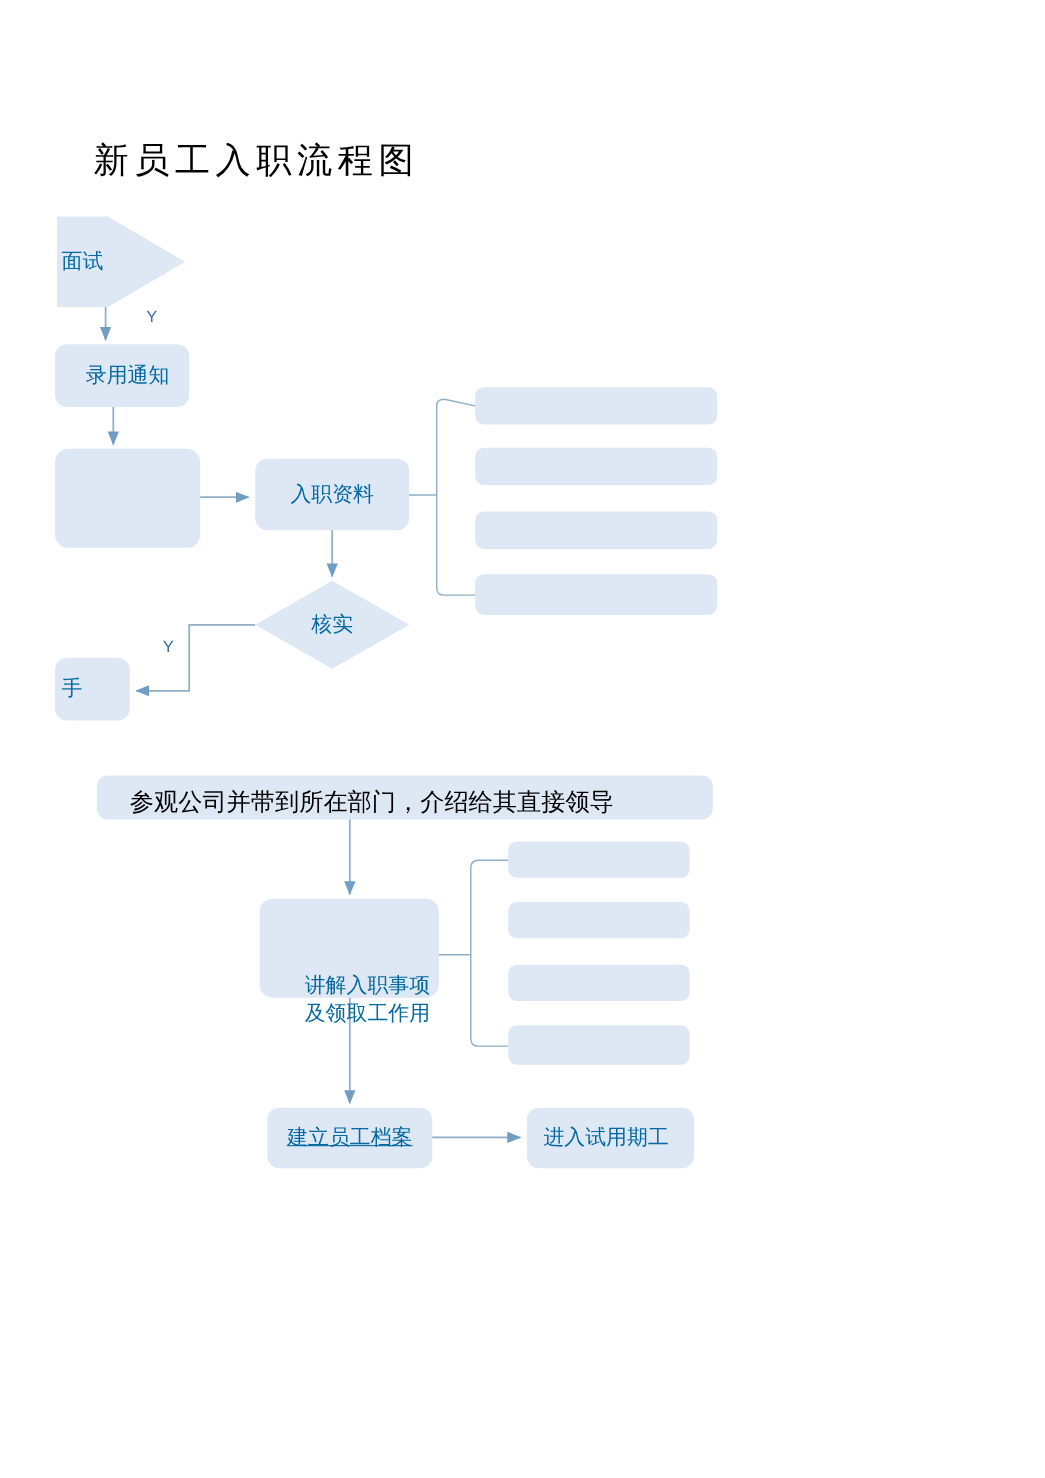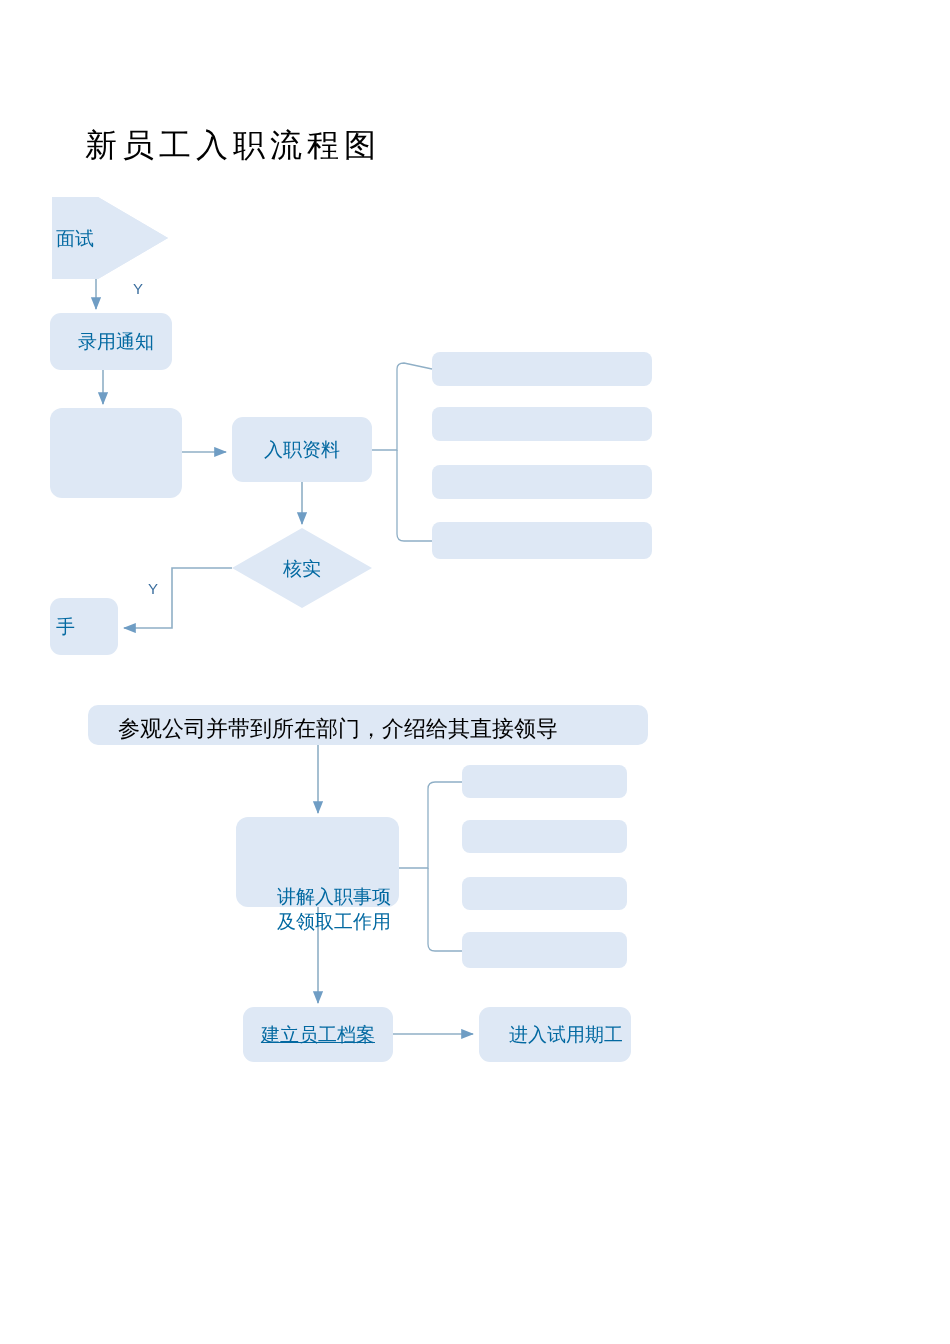--- a/index.html
+++ b/index.html
@@ -139,19 +139,19 @@
 
   <div class="node-label" style="left:56px; top:614px; width:60px; text-align:left;">手</div>
 
   <div class="banner-label" style="left:118px; top:714px;">参观公司并带到所在部门，介绍给其直接领导</div>
 
   <div class="node-label" style="left:236px; top:836px; width:196px;margin-top:48px;">讲解入职事项
 及领取工作用</div>
 
   <div class="node-label" style="left:243px; top:1022px; width:150px;text-decoration:underline;">建立员工档案</div>
 
-  <div class="node-label" style="left:479px; top:1022px; width:144px;text-align:right;">进入试用期工</div>
+  <div class="node-label" style="left:479px; top:1022px; width:144px;">进入试用期工</div>
 
   <div class="edge-label" style="left:133px; top:280px;">Y</div>
 
   <div class="edge-label" style="left:148px; top:580px;">Y</div>
 
 </div>
 
 </body></html>

